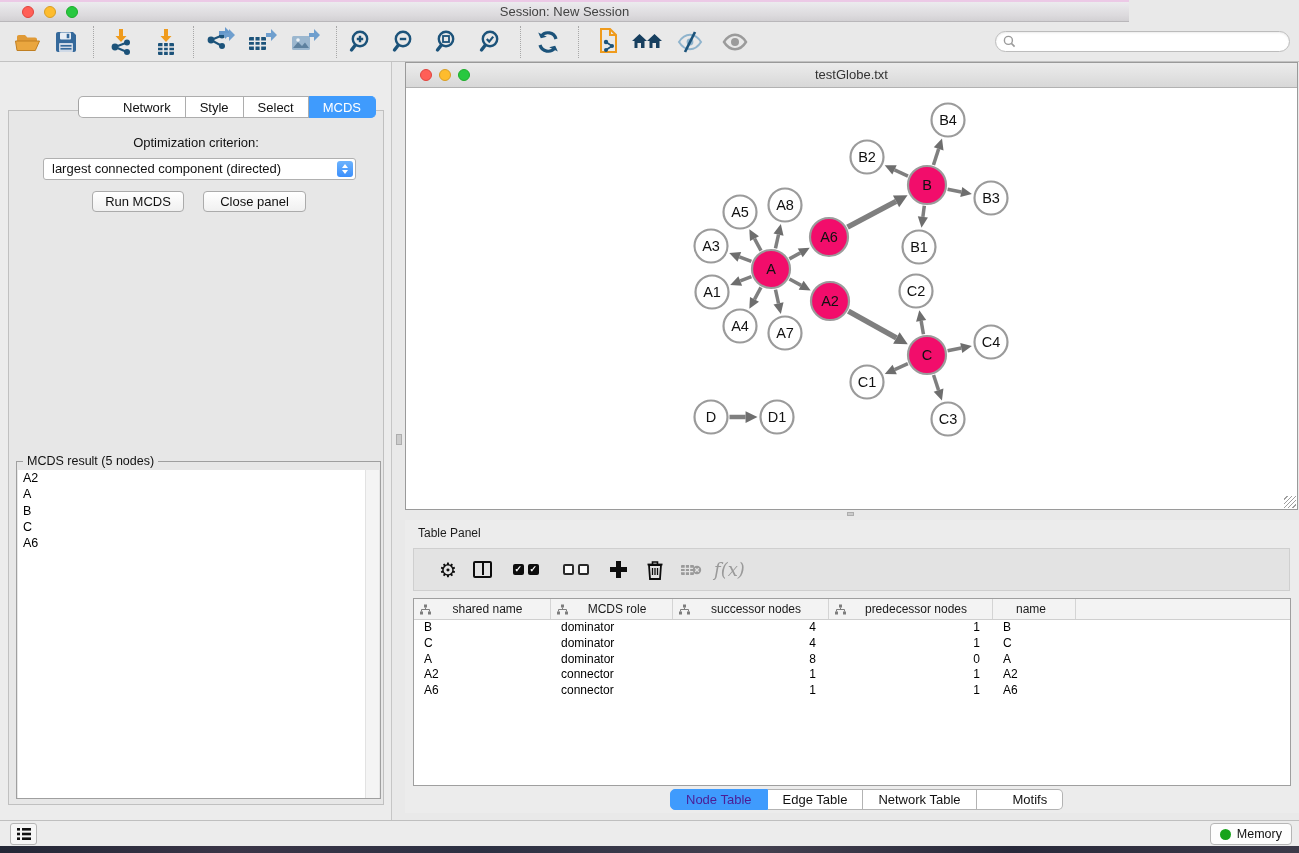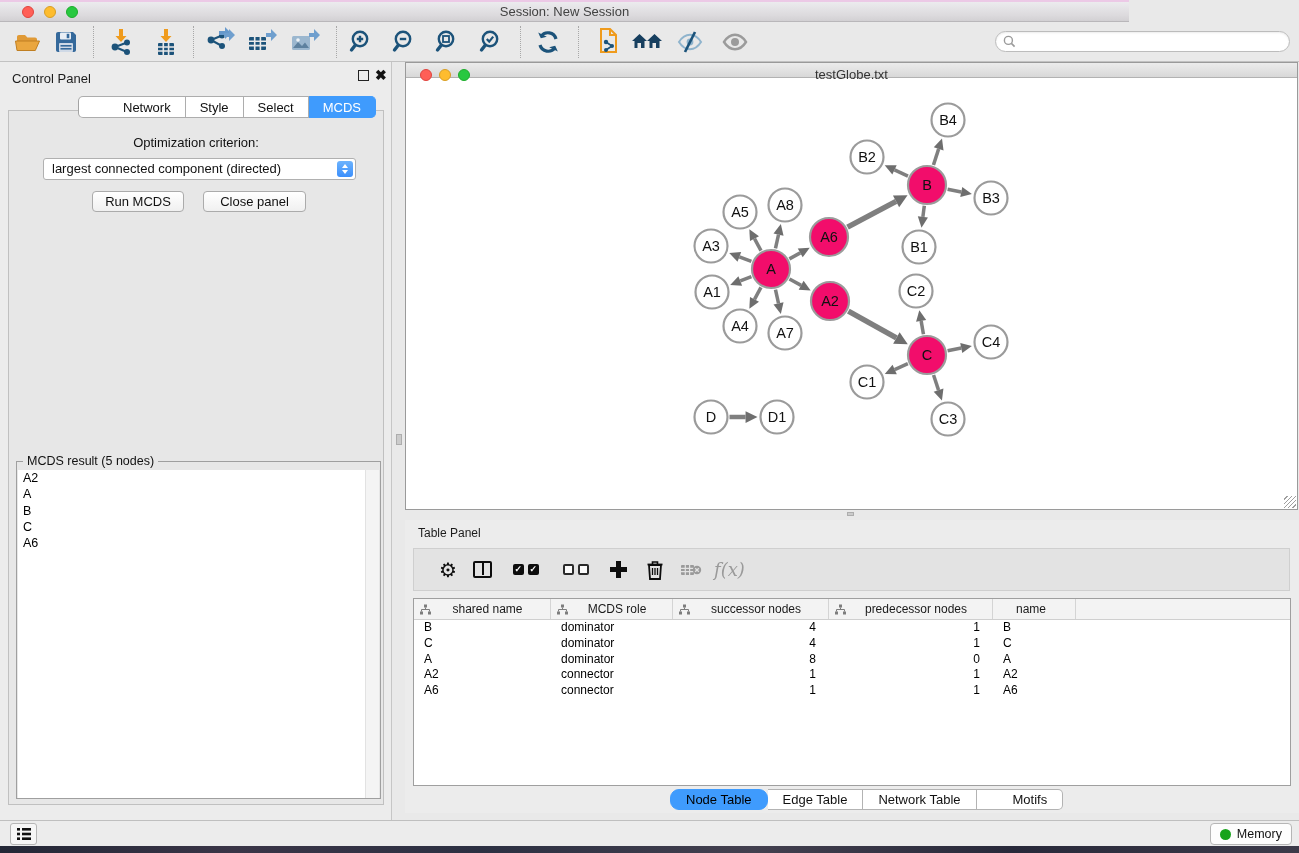--- a/index.html
+++ b/index.html
@@ -51,21 +51,21 @@
     border-radius:4px; font-size:13px; color:#111; text-align:center; line-height:19px; cursor:default; }
 
   #result-group { position:absolute; left:16px; top:399px; width:365px; height:338px; border:1px solid #9f9f9f; }
   #result-title { position:absolute; left:6px; top:-8px; background:#e7e7e7; padding:0 4px; font-size:12.5px; color:#111; }
   #result-list { position:absolute; left:1px; top:8px; width:361px; height:328px; background:#fff; overflow:hidden; }
   #result-scroll { position:absolute; right:0; top:0; width:14px; height:100%; background:#f4f4f4; border-left:1px solid #e2e2e2; }
   .result-item { font-size:12.5px; color:#000; line-height:16.3px; padding-left:5px; }
 
   
   #net-window { left:405px; top:62px; width:893px; height:448px; background:#fff; border:1px solid #9a9a9a; }
-  #net-titlebar { position:absolute; left:0; top:0; width:100%; height:15px;
+  #net-titlebar { position:absolute; left:0; top:0; width:100%; height:25px;
     background:linear-gradient(#ececec,#d8d8d8); border-bottom:1px solid #b2b2b2; }
   #net-title { width:100%; text-align:center; font-size:13px; color:#333; line-height:24px; }
   #net-canvas { position:absolute; left:0; top:25px; width:891px; height:421px; background:#fff; }
   #resize-grip { position:absolute; right:1px; bottom:1px; width:12px; height:12px;
     background:repeating-linear-gradient(135deg, transparent 0 2px, #9f9f9f 2px 3px); }
   .mini-tick { background:#cbcbcb; border:1px solid #adadad; }
 
   
   #table-panel { left:405px; top:520px; width:894px; height:293px; background:#ececec; }
   #tp-title { position:absolute; left:13px; top:6px; font-size:12px; color:#1c1c1c; }
@@ -87,21 +87,21 @@
   .hcell { display:flex; align-items:center; border-right:1px solid #d4d4d4; font-size:12px; color:#1a1a1a; position:relative; }
   .hcell .hlabel { flex:1; text-align:center; padding-right:6px; }
   .hicon { margin-left:6px; }
   .trow { display:flex; height:15.8px; }
   .tcell { font-size:12px; color:#000; line-height:15.8px; white-space:nowrap; overflow:hidden; }
 
   #tp-tabs { position:absolute; left:265px; top:269px; display:flex; }
   .tab2 { height:21px; line-height:20px; font-size:13px; background:#fff; color:#111; border:1px solid #b3b3b3; border-left:none; padding:0 15px; }
   .tab2:first-child { border-left:1px solid #b3b3b3; border-radius:5px 0 0 5px; }
   .tab2:last-child { border-radius:0 5px 5px 0;padding-left:36px; }
-  .tab2.active { background:#3f9bfd; border-color:#3f9bfd; color:#000000;border-radius:9px; }
+  .tab2.active { background:#3f9bfd; border-color:#3f9bfd; color:#4c1d95; }
 
   
   #statusbar { left:0; top:820px; width:1299px; height:26px; background:#ececec; border-top:1px solid #bfbfbf; }
   #status-left-btn { position:absolute; left:10px; top:2px; width:27px; height:22px; background:#f6f6f6;
     border:1px solid #b6b6b6; border-radius:3px; display:flex; align-items:center; justify-content:center; }
   #memory-btn { position:absolute; right:7px; top:2px; height:22px; background:#fdfdfd; border:1px solid #b6b6b6;
     border-radius:4px; display:flex; align-items:center; padding:0 9px; font-size:12.5px; color:#111; }
   #memory-dot { width:11px; height:11px; border-radius:50%; margin-right:6px; }
   #bottom-strip { left:0; top:846px; width:1299px; height:7px;
     background:linear-gradient(90deg,#232736,#3a3547 18%,#2c3042 37%,#43404f 58%,#28293a 78%,#3c3a49); }
@@ -259,25 +259,20 @@
   <div id="search-box">
     <svg width="13" height="13" viewBox="0 0 13 13">
         <circle cx="5.4" cy="5.4" r="4" fill="none" stroke="#9a9a9a" stroke-width="1.4"></circle>
         <path d="M8.4 8.4l3.2 3.2" stroke="#9a9a9a" stroke-width="1.6"></path>
       </svg>
     <input type="text" placeholder="" style="">
   </div>
 </div>
 
 <div id="control-panel" class="abs">
-  <div id="cp-header">
-    <span id="cp-title">Control Panel</span>
-    <span class="panel-float" style="left:358px;"></span>
-    <span class="panel-close" style="left:375px;">✖</span>
-  </div>
   <div id="cp-inner"></div>
   <div id="ctl-tabs" class="tabrow" style="left:78px; top:34px;">
       <div class="tab">Network</div>
       <div class="tab">Style</div>
       <div class="tab">Select</div>
       <div class="tab active">MCDS</div>
     </div>
   <div id="opt-label">Optimization criterion:</div>
   <div id="dropdown">
     <span>largest connected component (directed)</span>

